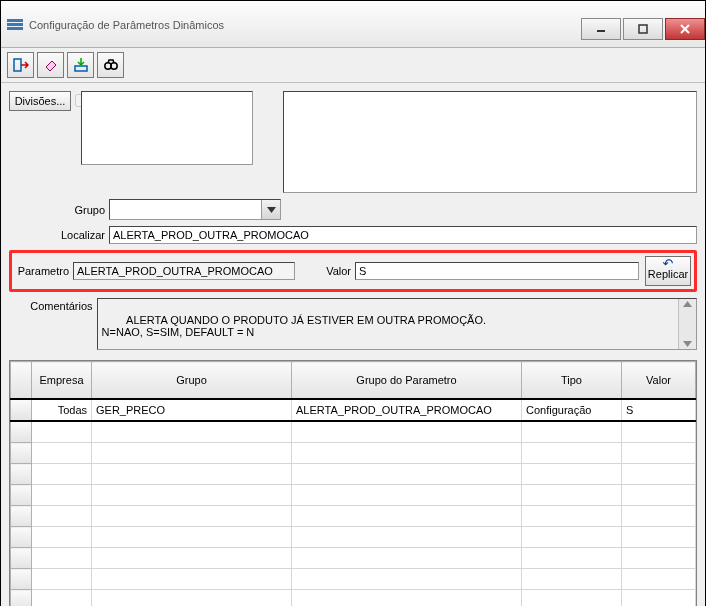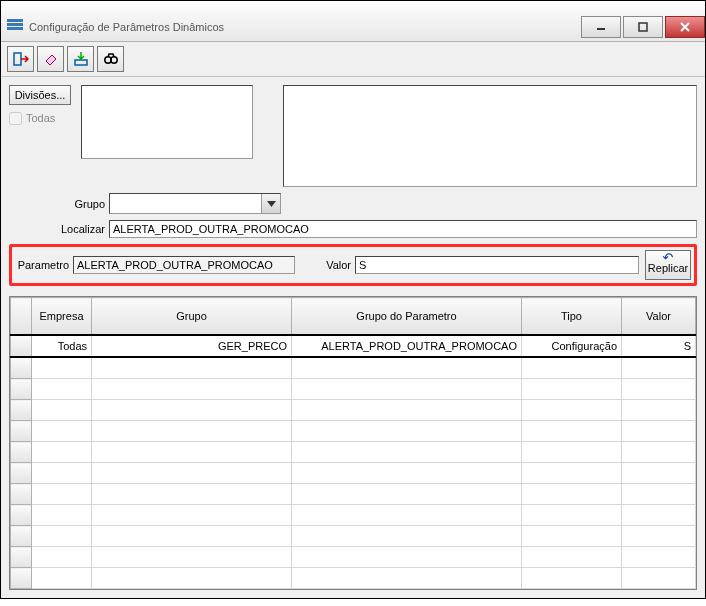--- a/index.html
+++ b/index.html
@@ -1,33 +1,33 @@
 <!DOCTYPE html>
 <html><head>
 <meta charset="utf-8">
 <style>
   html,body{margin:0;padding:0;font-family:"Tahoma","Segoe UI",sans-serif;font-size:11px;color:#000;background:#fff}
   .window{width:706px;box-sizing:border-box;border:1px solid #000;background:#f0f0f0}
   
-  .titlebar{background:linear-gradient(#fdfdfd,#e8e8e8);border-bottom:1px solid #b0b0b0;height:28px;display:flex;align-items:center;padding:12px 0 0 6px}
+  .titlebar{background:linear-gradient(#fdfdfd,#e8e8e8);border-bottom:1px solid #b0b0b0;height:28px;display:flex;padding:18px 0 0 6px}
   .titlebar .app-icon{width:16px;height:16px;margin-right:6px;display:flex;flex-direction:column}
   .titlebar .app-icon span{display:block;height:3px;margin-bottom:1px;background:#3b78b4}
   .titlebar .title{flex:1;color:#555}
   .winbtns{display:flex;align-items:flex-start}
   .winbtn{width:38px;height:20px;margin-top:-1px;margin-left:2px;border:1px solid #8a8a8a;background:linear-gradient(#f8f8f8,#dcdcdc);display:flex;align-items:center;justify-content:center}
   .winbtn svg{display:block}
   .winbtn.close{background:linear-gradient(#f08f8f,#c13535);border-color:#8b2a2a}
   
   .toolbar{display:flex;padding:4px 4px 4px 6px;border-bottom:1px solid #c0c0c0;background:#f0f0f0}
   .tbtn{width:25px;height:24px;border:1px solid #7a7a7a;margin-right:3px;background:linear-gradient(#fafafa,#e4e4e4);display:flex;align-items:center;justify-content:center}
   .tbtn svg{display:block}
   
   .content{padding:8px}
   .toprow{display:flex;gap:8px}
-  .panel-col{display:flex;flex-direction:column;gap:4px}
+  .panel-col{display:flex;flex-direction:row;gap:4px}
   .list-box{border:1px inset #999;background:#fff;height:72px}
   .btn{border:1px solid #707070;background:linear-gradient(#fdfdfd,#e2e2e2);padding:2px 6px;font:inherit;height:20px;display:inline-flex;align-items:center;justify-content:center}
   .chk-row{display:flex;align-items:center;gap:4px;height:18px}
   .chk-row input{margin:0}
   .row{display:flex;align-items:center;margin-top:6px}
   .lbl{text-align:right;padding-right:4px}
   .field{border:1px inset #999;background:#fff;height:18px;padding:1px 3px;font:inherit;box-sizing:border-box}
   .field.ro{background:#f4f4f4}
   .select{border:1px inset #999;background:#fff;height:21px;display:flex;align-items:center;box-sizing:border-box}
   .select .arrow{width:18px;height:100%;border-left:1px solid #999;background:linear-gradient(#f2f2f2,#d6d6d6);display:flex;align-items:center;justify-content:center;margin-left:auto}
@@ -36,21 +36,21 @@
   .replicar-btn{border:1px solid #707070;background:linear-gradient(#fdfdfd,#e2e2e2);padding:1px 4px 1px 4px;font:inherit;display:flex;flex-direction:column;align-items:center;line-height:11px;height:30px;width:46px;box-sizing:border-box}
   .replicar-btn .ico{color:#003c9c;font-size:13px;line-height:11px}
   .comments-area{border:1px inset #999;background:#f0f0f0;padding:3px 4px;font:inherit;box-sizing:border-box;width:100%;height:52px;position:relative;white-space:pre-wrap}
   .comments-area .sb{position:absolute;right:0;top:0;bottom:0;width:17px;background:#e8e8e8;border-left:1px solid #c0c0c0;display:flex;flex-direction:column;justify-content:space-between;align-items:center;padding:2px 0}
   
   .grid-wrap{margin-top:10px;border:1px solid #808080;background:#fff}
   .grid{width:100%;border-collapse:collapse;font:inherit}
   .grid th{background:linear-gradient(#fafafa,#e4e4e4);border:1px solid #b0b0b0;font-weight:normal;padding:9px 4px;text-align:center;height:18px}
   .grid td{border:1px solid #d6d6d6;padding:2px 4px;height:16px}
   .grid .rowhead{background:linear-gradient(#fafafa,#e4e4e4);border:1px solid #b0b0b0;width:12px}
-  .grid tr td.val{text-align:right}
+  .grid tr td.val{text-align:left}
   .disabled{color:#888}
 </style>
 </head>
 <body>
 
 <div class="window">
 
   <div class="titlebar">
     <div class="app-icon">
         <span></span>
@@ -148,20 +148,35 @@
         <input class="field ro" style="width: 222px;" readonly="" value="ALERTA_PROD_OUTRA_PROMOCAO">
         <div class="lbl" style="width:44px;margin-left:12px">Valor</div>
         <input class="field" style="flex: 1 1 0%;" value="S">
         <button class="replicar-btn" style="margin-left:6px">
           <span class="ico">↶</span>
           <span>Replicar</span>
         </button>
       </div>
     </div>
 
+    <div class="row" style="align-items:flex-start">
+      <div class="lbl" style="width:96px;padding-top:2px">Comentários</div>
+      <div class="comments-area">
+        <span style="white-space:pre-wrap">ALERTA QUANDO O PRODUTO JÁ ESTIVER EM OUTRA PROMOÇÃO.
+N=NAO, S=SIM, DEFAULT = N</span>
+        <div class="sb">
+          <svg width="9" height="6">
+              <path d="M4.5 0 L9 6 L0 6 Z" fill="#888"></path>
+            </svg>
+          <svg width="9" height="6">
+              <path d="M0 0 L9 0 L4.5 6 Z" fill="#888"></path>
+            </svg>
+        </div>
+      </div>
+    </div>
 
     <div class="grid-wrap">
       <table class="grid">
         <colgroup>
           <col style="width:14px">
             <col style="width:60px">
             <col style="width:200px">
             <col>
             <col style="width:100px">
             <col style="width:74px">

